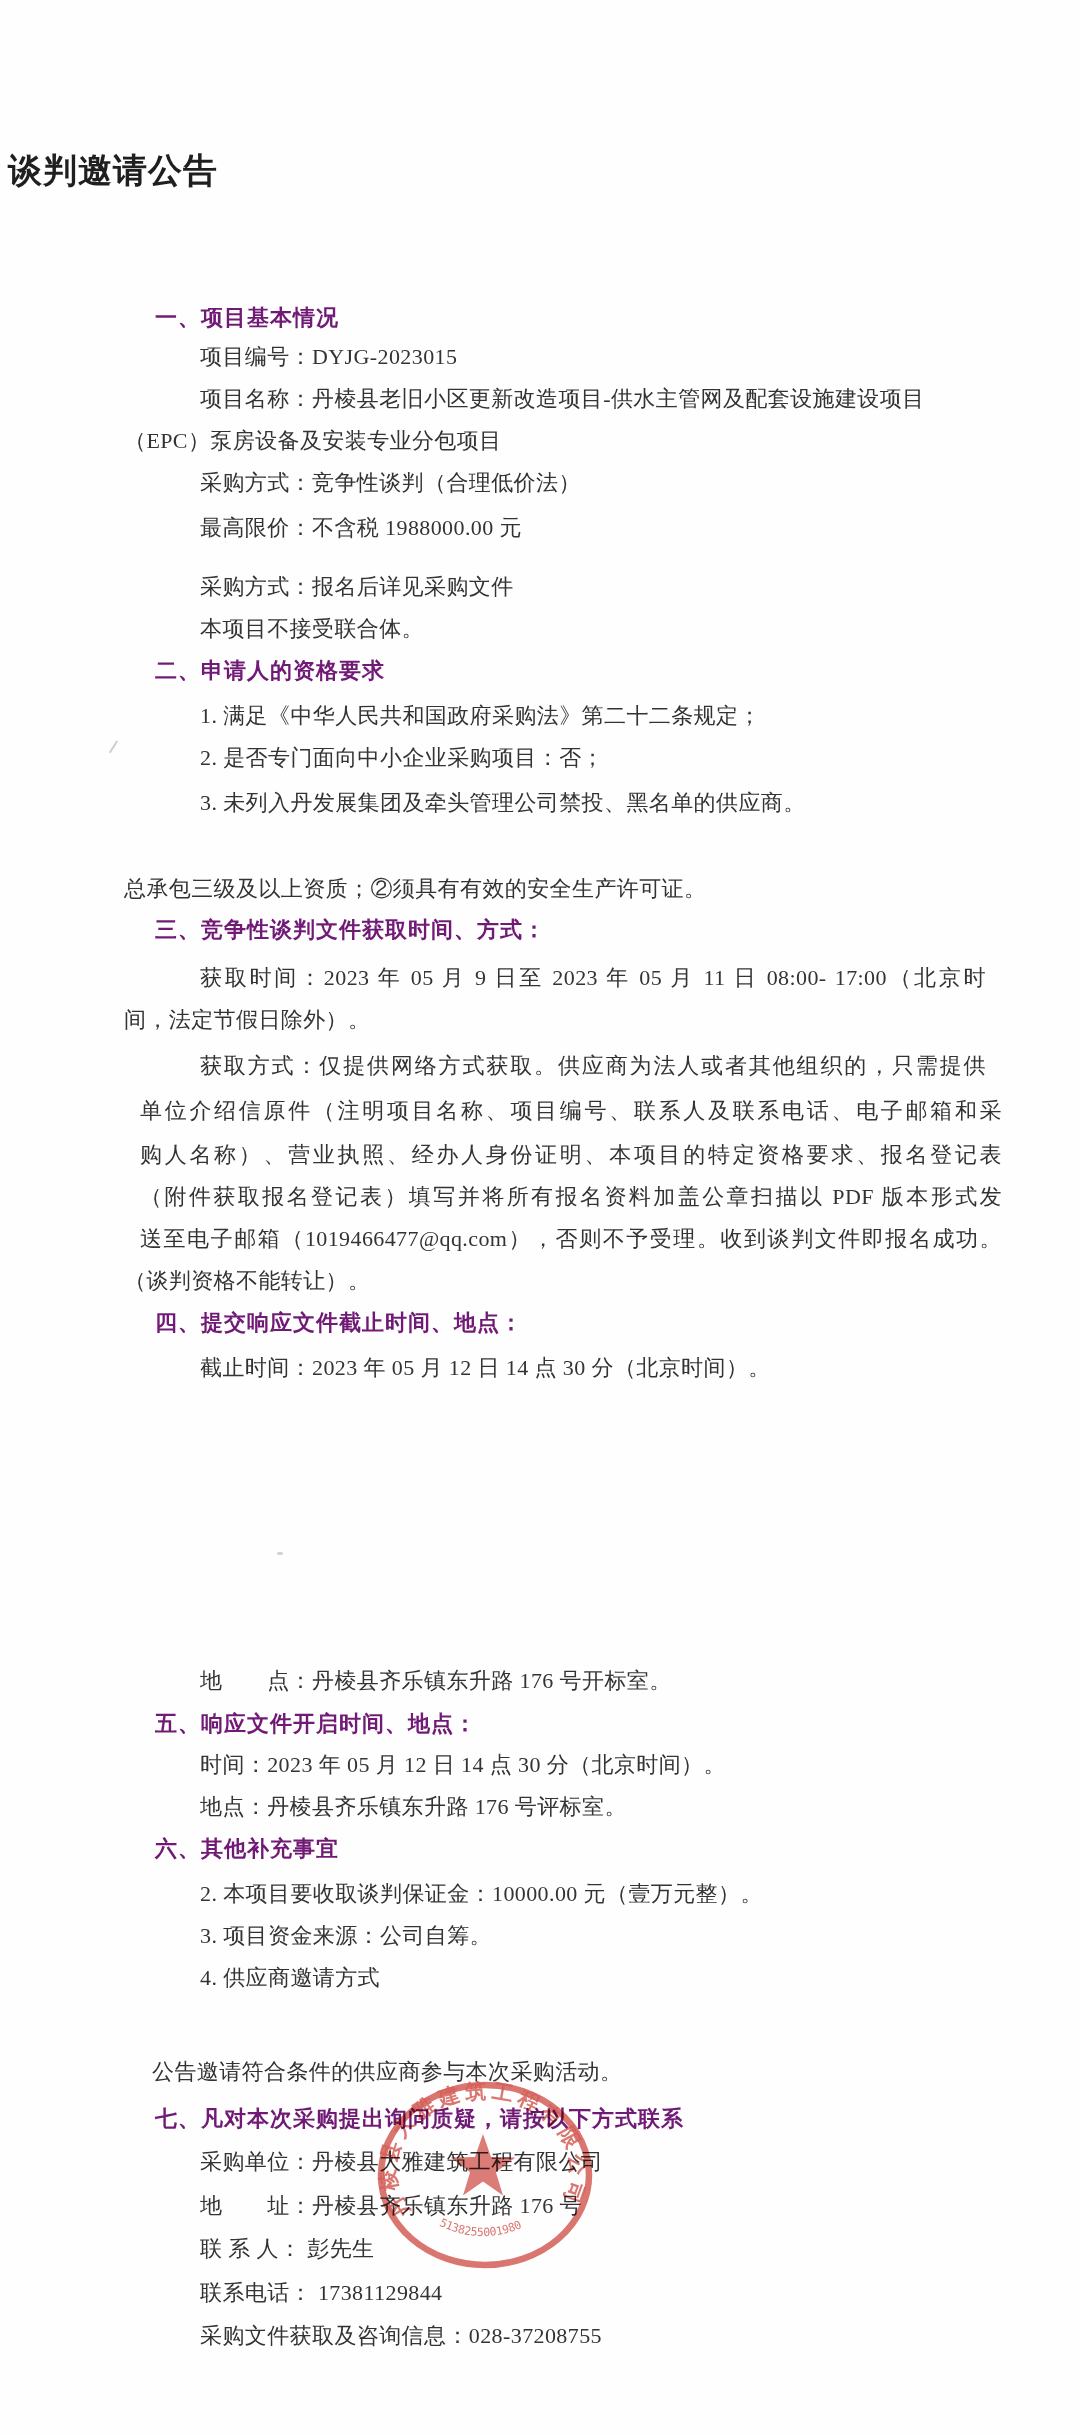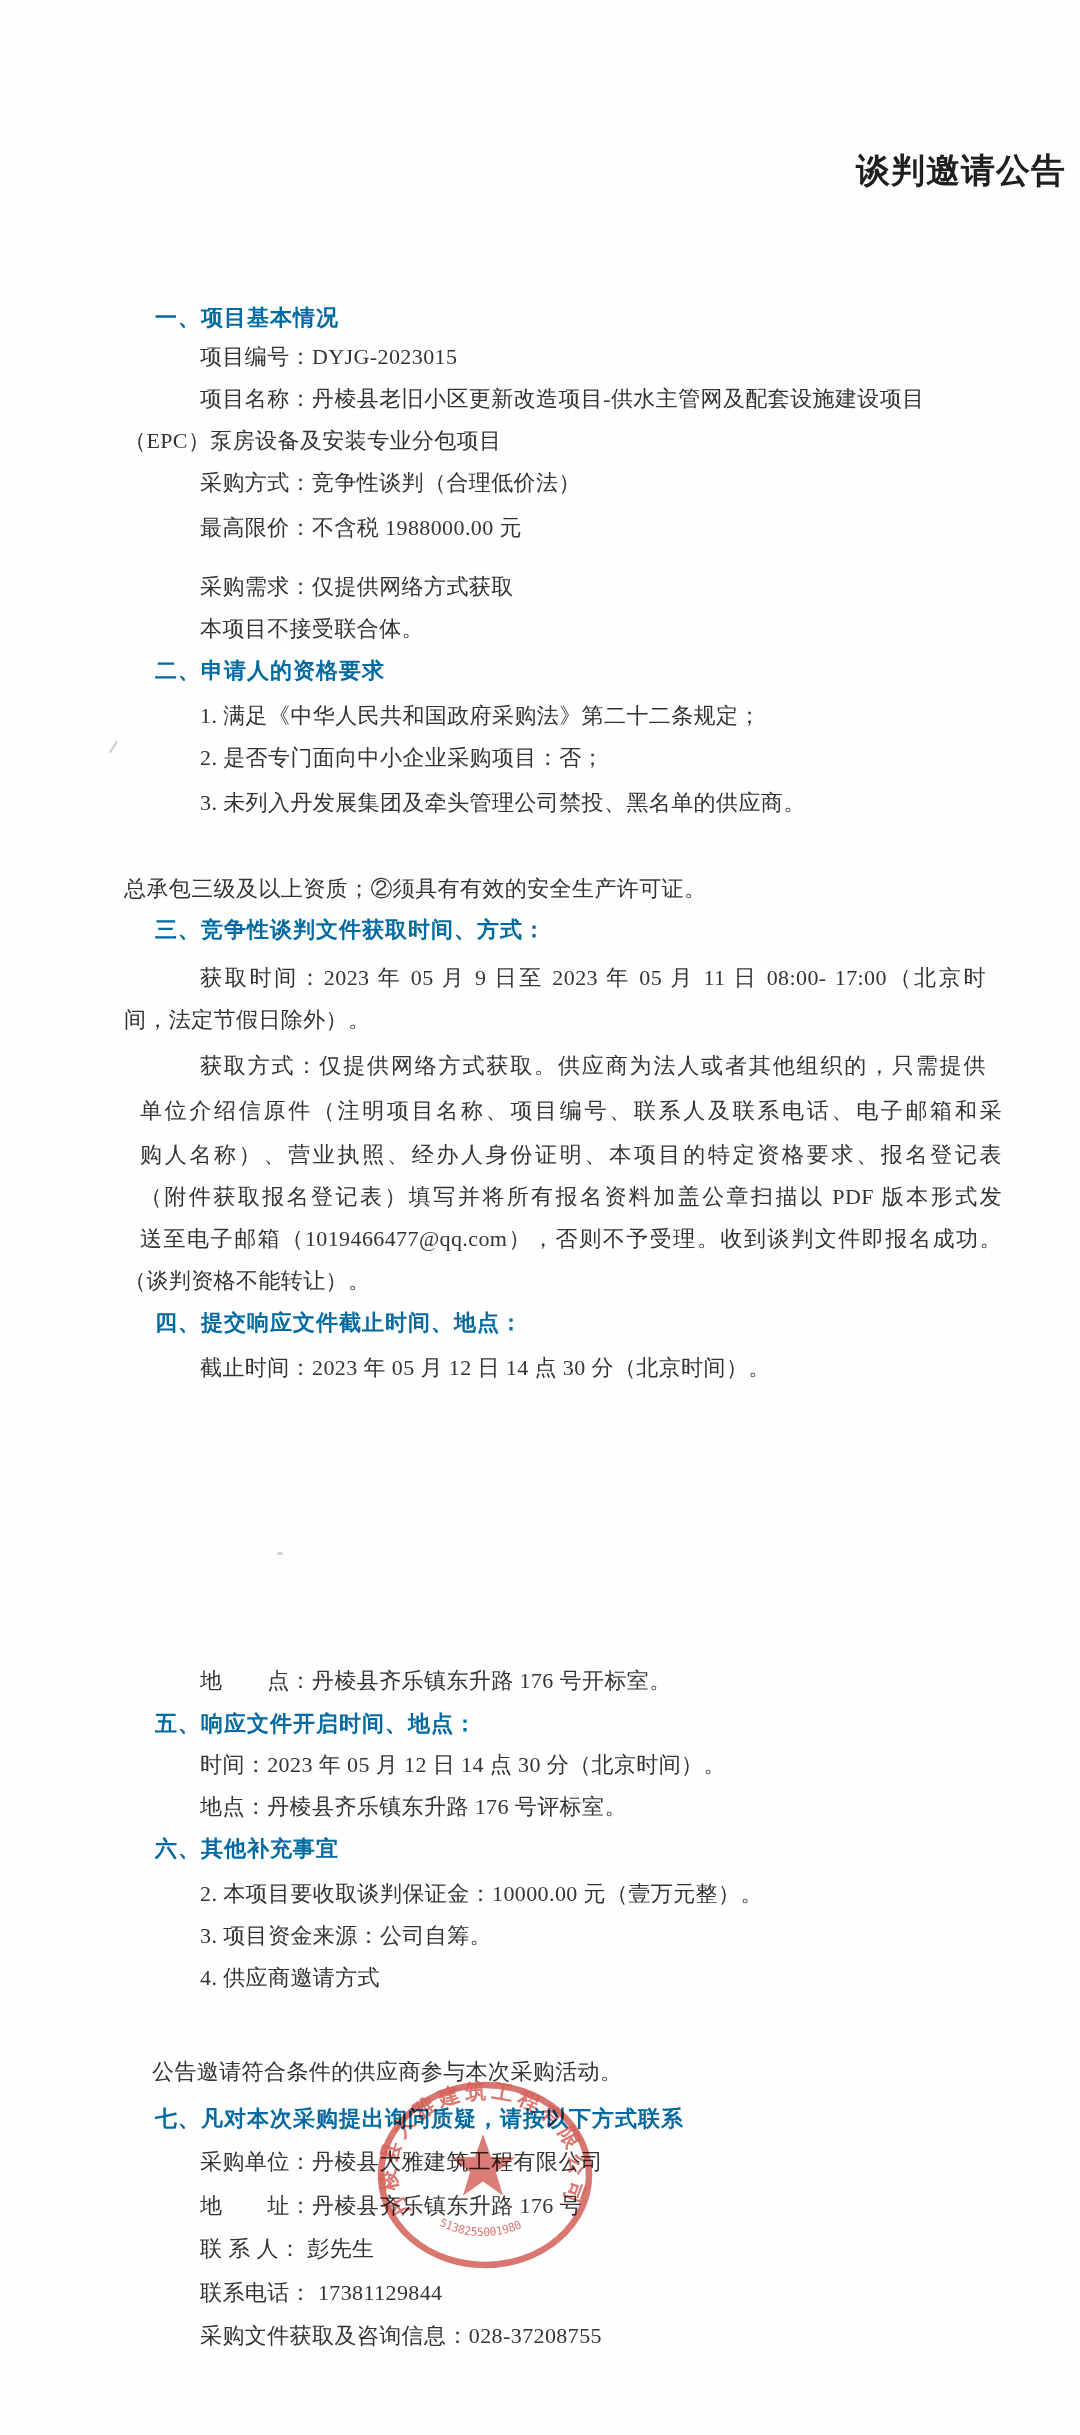--- a/index.html
+++ b/index.html
@@ -5,33 +5,33 @@
   html,body { margin:0; padding:0; background:#e8e8e8; }
   .page {
     position:relative;
     width:1080px; height:2435px;
     margin:0 auto;
     background:#fefefe;
     overflow:hidden;
     font-family:"Liberation Serif","DejaVu Serif",serif;
   }
   .doc-title {
-    position:absolute; top:148px; left:0; width:1066px;
-    text-align:right;
+    position:absolute; top:148px; left:8px; width:1066px;
+    text-align:left;
     font-size:34px; font-weight:700; letter-spacing:1px;
     color:#1f1f1f;
   }
   .ln {
     position:absolute;
     font-size:22px; line-height:32px;
     color:#333333;
     white-space:nowrap;
     letter-spacing:0.4px;
   }
-  .h  { left:155px; font-weight:700; color:#0369a1; letter-spacing:1px; }
+  .h  { left:155px; font-weight:700; color:#701a75; letter-spacing:1px; }
   .b  { left:200px;text-align:center; }
   .c  { left:124px; }
   .c2 { left:152px; }
   .j783 { width:786px; white-space:normal; text-align-last:justify; }
   .j860 { left:124px; width:862px; white-space:normal; text-align-last:justify;margin-left:16px; }
   
   .artifact-tick {
     position:absolute; left:106px; top:738px;
     width:7px; height:14px;
     border-right:2px solid #b9b9b9;
@@ -56,21 +56,21 @@
 <div class="page">
 
   <div class="doc-title">谈判邀请公告</div>
 
   <div class="ln h" style="top:302px">一、项目基本情况</div>
   <div class="ln b" style="top:341px">项目编号：DYJG-2023015</div>
   <div class="ln b" style="top:383px">项目名称：丹棱县老旧小区更新改造项目-供水主管网及配套设施建设项目</div>
   <div class="ln c" style="top:425px">（EPC）泵房设备及安装专业分包项目</div>
   <div class="ln b" style="top:467px">采购方式：竞争性谈判（合理低价法）</div>
   <div class="ln b" style="top:512px">最高限价：不含税 1988000.00 元</div>
-  <div class="ln b" style="top:571px">采购需求：仅提供网络方式获取</div>
+  <div class="ln b" style="top:571px">采购方式：报名后详见采购文件</div>
   <div class="ln b" style="top:613px">本项目不接受联合体。</div>
   <div class="ln h" style="top:655px">二、申请人的资格要求</div>
   <div class="ln b" style="top:700px">1. 满足《中华人民共和国政府采购法》第二十二条规定；</div>
   <div class="ln b" style="top:742px">2. 是否专门面向中小企业采购项目：否；</div>
   <div class="ln b" style="top:787px">3. 未列入丹发展集团及牵头管理公司禁投、黑名单的供应商。</div>
   <div class="ln c" style="top:873px">总承包三级及以上资质；②须具有有效的安全生产许可证。</div>
   <div class="ln h" style="top:914px">三、竞争性谈判文件获取时间、方式：</div>
   <div class="ln b j783" style="top:962px">获取时间：2023 年 05 月 9 日至 2023 年 05 月 11 日 08:00- 17:00（北京时</div>
   <div class="ln c" style="top:1004px">间，法定节假日除外）。</div>
   <div class="ln b j783" style="top:1050px">获取方式：仅提供网络方式获取。供应商为法人或者其他组织的，只需提供</div>

